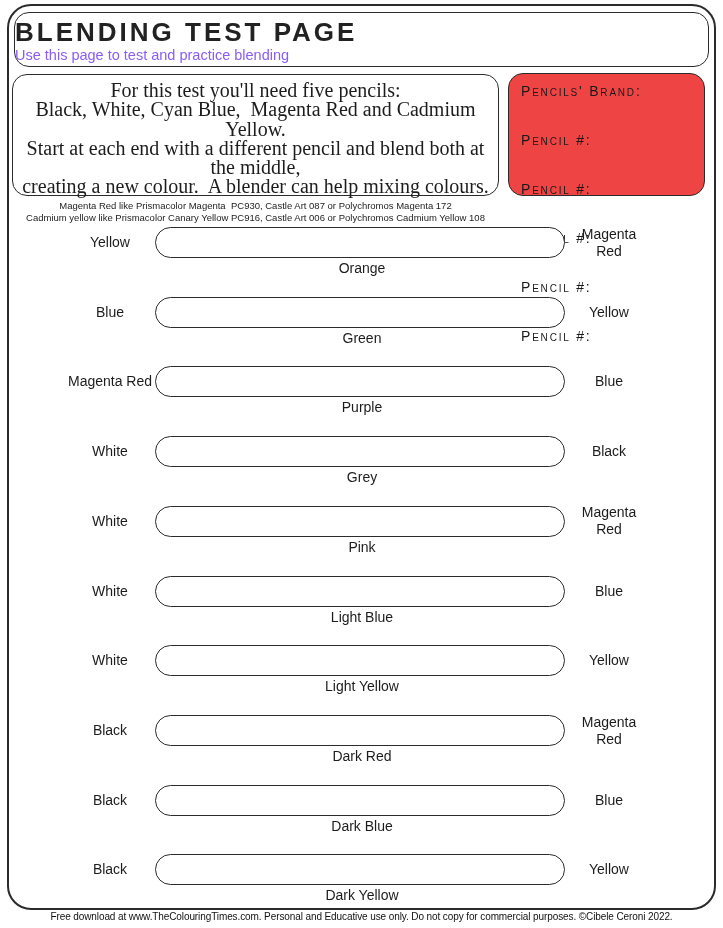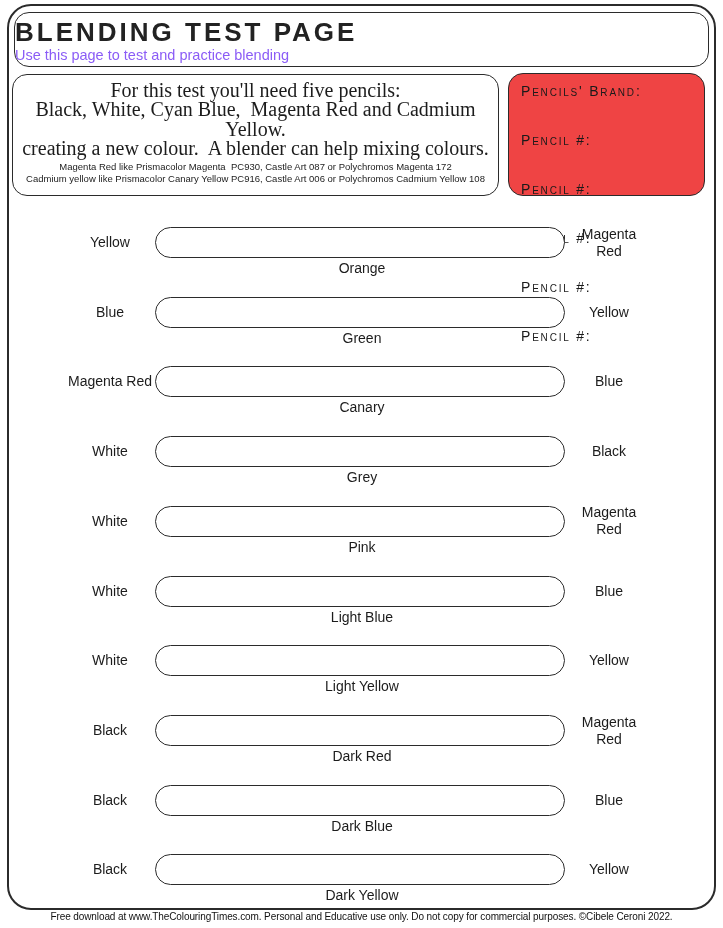--- a/index.html
+++ b/index.html
@@ -150,20 +150,21 @@
 
 <div class="title-box">
   <div class="title">BLENDING TEST PAGE</div>
   <div class="subtitle">Use this page to test and practice blending</div>
 </div>
 
 <div class="instructions-box">
   <div class="instr-main">
       <div class="instr-line">For this test you'll need five pencils:</div>
       <div class="instr-line">Black, White, Cyan Blue,  Magenta Red and Cadmium Yellow.</div>
+      <div class="instr-line">Start at each end with a different pencil and blend both at the middle,</div>
       <div class="instr-line">creating a new colour.  A blender can help mixing colours.</div>
     </div>
   <div class="instr-fine">
       <div class="fine-line">Magenta Red like Prismacolor Magenta  PC930, Castle Art 087 or Polychromos Magenta 172</div>
       <div class="fine-line">Cadmium yellow like Prismacolor Canary Yellow PC916, Castle Art 006 or Polychromos Cadmium Yellow 108</div>
     </div>
 </div>
 
 <div class="brand-box">
   <div class="brand-header">Pencils' Brand:</div>
@@ -187,21 +188,21 @@
   <div class="blend-row">
     <div class="side-label left">Blue</div>
     <div class="pill"></div>
     <div class="result-label">Green</div>
     <div class="side-label right">Yellow</div>
   </div>
 
   <div class="blend-row">
     <div class="side-label left">Magenta Red</div>
     <div class="pill"></div>
-    <div class="result-label">Canary</div>
+    <div class="result-label">Purple</div>
     <div class="side-label right">Blue</div>
   </div>
 
   <div class="blend-row">
     <div class="side-label left">White</div>
     <div class="pill"></div>
     <div class="result-label">Grey</div>
     <div class="side-label right">Black</div>
   </div>
 

